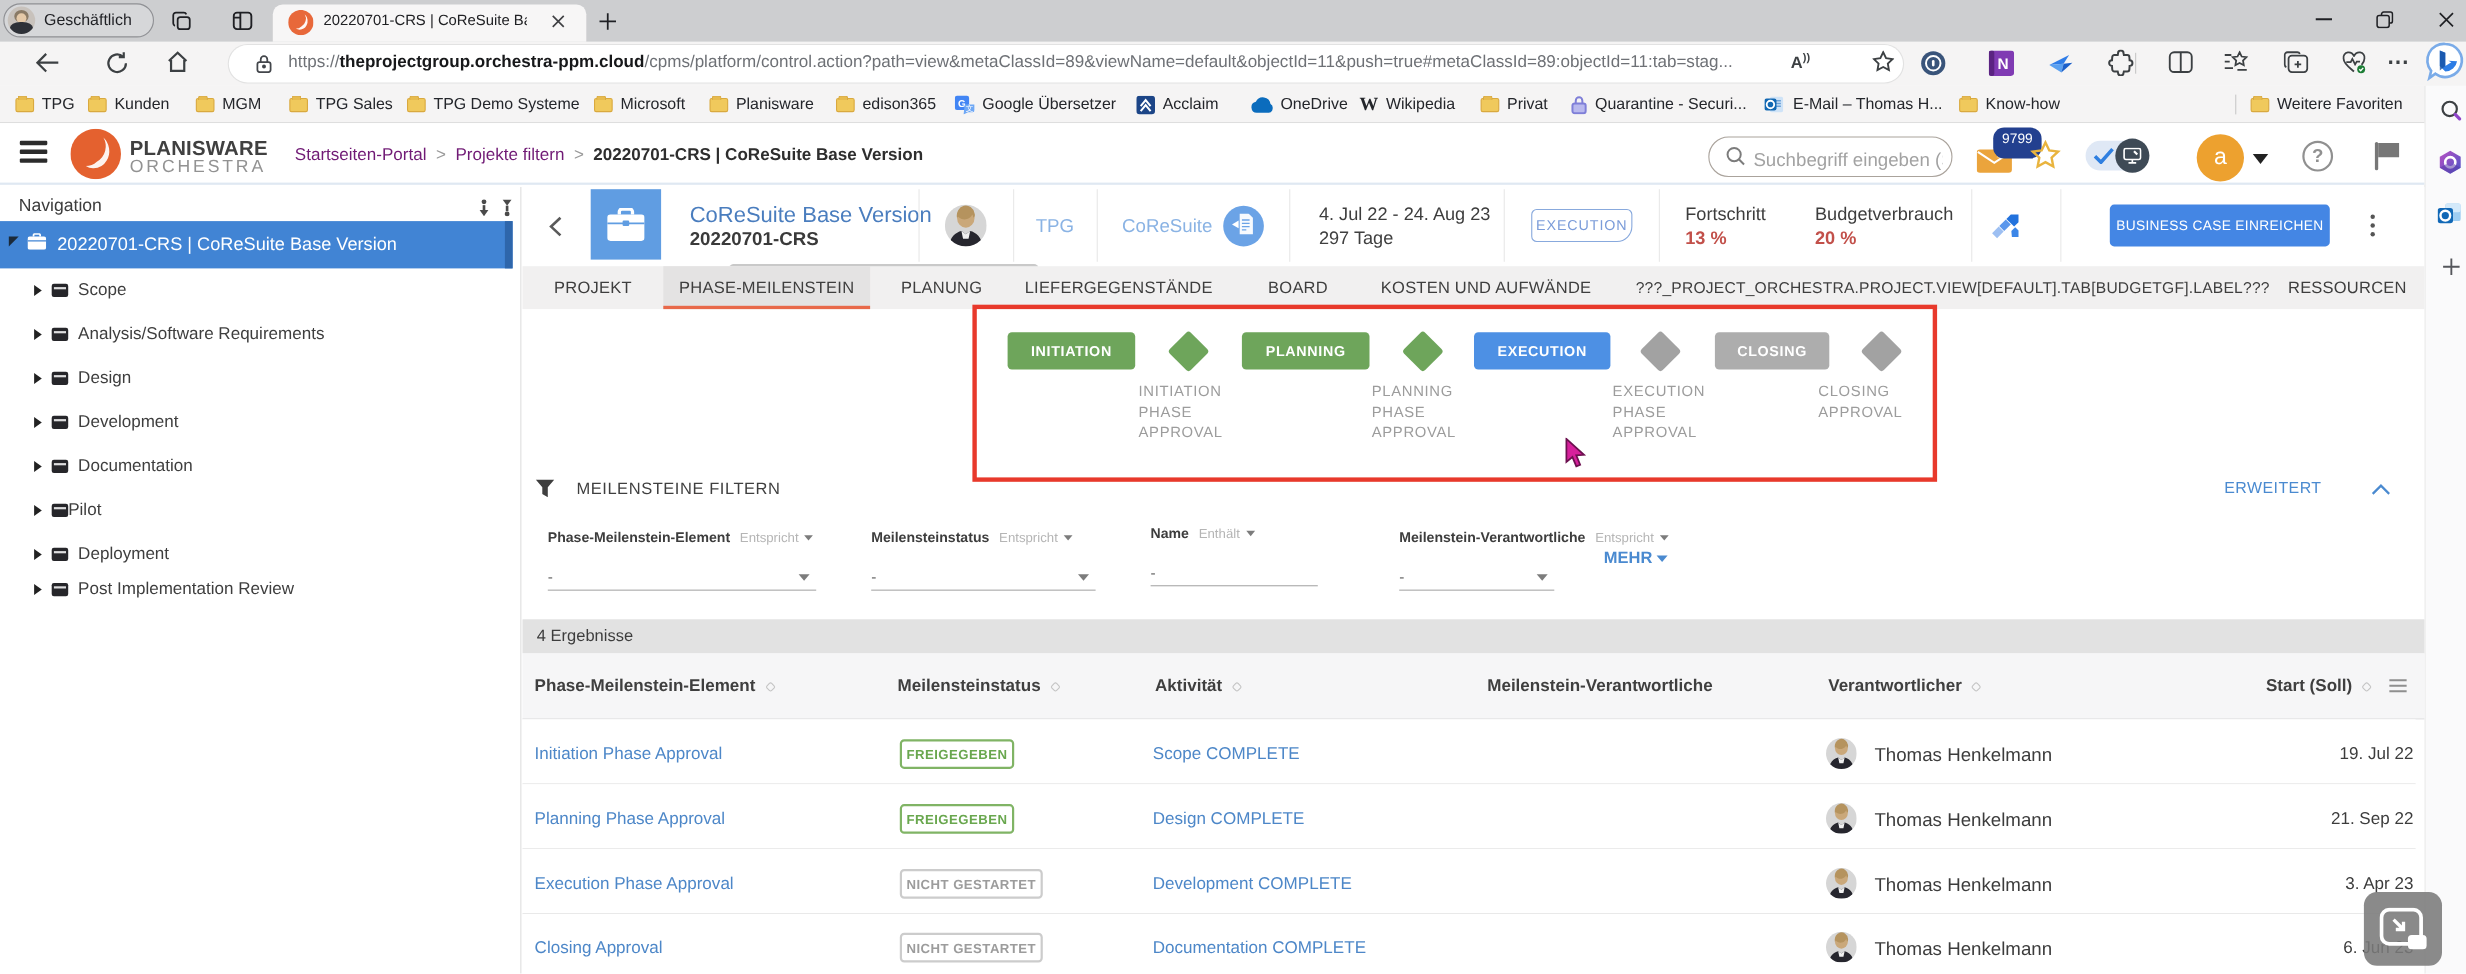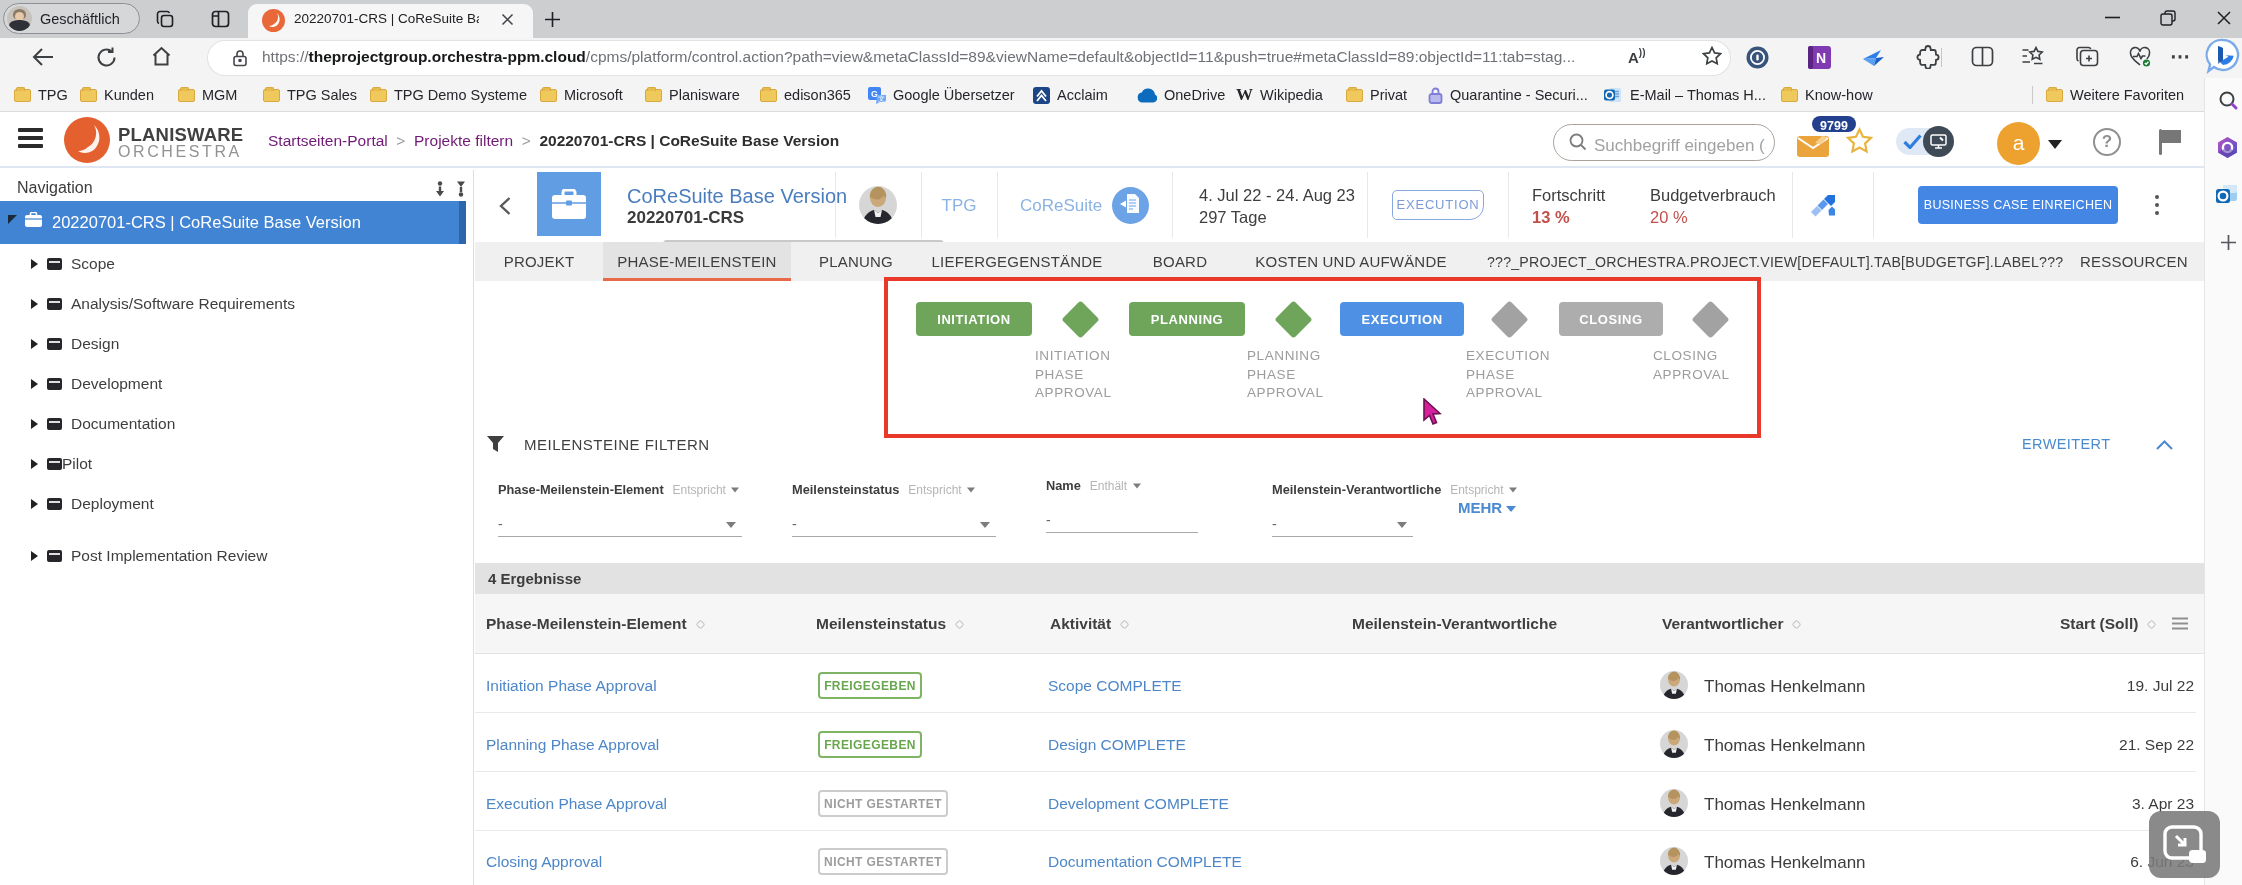--- a/index.html
+++ b/index.html
@@ -243,21 +243,21 @@
 <svg class="a" style="left:1569px;top:133px" width="18" height="18" viewBox="0 0 18 18" fill="none" stroke="#7c7c7c" stroke-width="1.8">
     <circle cx="7.5" cy="7.5" r="6"></circle>
     <path d="M12 12 L16.5 16.5"></path>
   </svg>
 <div class="a" style="left:1594px;top:136px;font-size:17px;color:#a2a2a2;width:172px;overflow:hidden;white-space:nowrap">Suchbegriff eingeben (Strg</div>
 <svg class="a" style="left:1797px;top:133px" width="34" height="25" viewBox="0 0 34 25">
     <rect x="0" y="3" width="32" height="21" rx="3" fill="#eba43c"></rect>
     <path d="M1 5 L16 15 L31 5" fill="none" stroke="#fff" stroke-width="2"></path>
     <path d="M18 10 l7-7 6 1 -7 7z" fill="#f6cf8d"></path>
   </svg>
-<div class="a" style="left:1812px;top:116px;min-width:44px;height:16px;background:#23408f;border-radius:10px;color:#fff;font-size:12.5px;font-weight:bold;text-align:center;line-height:20px;padding:0 5px">9799</div>
+<div class="a" style="left:1812px;top:116px;min-width:44px;height:28px;background:#23408f;border-radius:10px;color:#fff;font-size:12.5px;font-weight:normal;text-align:center;line-height:20px;padding:0 5px">9799</div>
 <svg class="a" style="left:1845px;top:127px" width="29" height="28" viewBox="0 0 29 28" fill="none" stroke="#e9b43e" stroke-width="2.2">
     <path d="M14.5 2.5 l3.5 7.3 8 1-5.9 5.6 1.5 8-7.1-3.9-7.1 3.9 1.5-8L3 10.8l8-1z"></path>
   </svg>
 <div class="a" style="left:1896px;top:128px;width:55px;height:27px;background:#dfe8f5;border-radius:14px"></div>
 <svg class="a" style="left:1903px;top:134px" width="19" height="15" viewBox="0 0 19 15">
     <path d="M1.5 8 L7 13.5 L17.5 1.5" fill="none" stroke="#2f7fe0" stroke-width="3.2"></path>
   </svg>
 <div class="a" style="left:1923px;top:126px;width:31px;height:31px;border-radius:50%;background:#3e4a56"></div>
 <svg class="a" style="left:1930px;top:134px" width="17" height="15" viewBox="0 0 17 15" fill="none" stroke="#fff" stroke-width="1.5">
     <rect x="1" y="1" width="15" height="10" rx="1.5"></rect>
@@ -321,21 +321,21 @@
 <div class="navrow" style="top:444px">
     <span style="margin-left:31px" class="tri"></span>
     <span style="margin-left:9px" class="boxicon"></span>
     <span style="margin-left:0">Pilot</span>
   </div>
 <div class="navrow" style="top:484px">
     <span style="margin-left:31px" class="tri"></span>
     <span style="margin-left:9px" class="boxicon"></span>
     <span style="margin-left:9px">Deployment</span>
   </div>
-<div class="navrow" style="top:536px">
+<div class="navrow" style="top:516px">
     <span style="margin-left:31px" class="tri"></span>
     <span style="margin-left:9px" class="boxicon"></span>
     <span style="margin-left:9px">Post Implementation Review</span>
   </div>
 
 <div class="a" id="content"></div>
 
 <svg class="a" style="left:498px;top:196px" width="14" height="20" viewBox="0 0 14 20" fill="none" stroke="#5a5a5a" stroke-width="2.4">
     <path d="M11.5 2 L3 10 l8.5 8"></path>
   </svg>
@@ -377,21 +377,21 @@
     <path d="M7 0 h8 l4 4 v15 h-12z" fill="#fff" opacity=".95"></path>
     <path d="M9 6 h7 M9 9 h7 M9 12 h7 M9 15 h4" stroke="#6ba3e6" stroke-width="1.2"></path>
     <path d="M0 10 l6-3.5 v7z" fill="#fff"></path>
   </svg>
 <div class="a" style="left:1199px;top:186px;font-size:16.5px;color:#3d3d3d">4. Jul 22 - 24. Aug 23</div>
 <div class="a" style="left:1199px;top:208px;font-size:16.5px;color:#404040">297 Tage</div>
 <div class="a" style="left:1392px;top:190px;width:92px;height:30px;border:1.5px solid #88a9dd;border-radius:5px 5px 14px 5px;color:#7b9cd9;font-size:13px;letter-spacing:.8px;text-align:center;line-height:28px">EXECUTION</div>
 <div class="a" style="left:1532px;top:186px;font-size:16.5px;color:#3d3d3d">Fortschritt</div>
 <div class="a" style="left:1532px;top:208px;font-size:16.5px;font-weight:bold;color:#c2504a">13 %</div>
 <div class="a" style="left:1650px;top:186px;font-size:16.5px;color:#3d3d3d">Budgetverbrauch</div>
-<div class="a" style="left:1650px;top:208px;font-size:16.5px;font-weight:normal;color:#c2504a">20 %</div>
+<div class="a" style="left:1650px;top:208px;font-size:16.5px;font-weight:bold;color:#c2504a">20 %</div>
 <svg class="a" style="left:1808px;top:191px" width="30" height="30" viewBox="0 0 30 30">
     <path d="M3 21 l6-6 4.5 4.5 -6 6z" fill="#9dbff2"></path>
     <path d="M9.5 14.5 l6-6 4.5 4.5 -6 6z" fill="#5b97ec"></path>
     <path d="M16 8 l4-4 h7 v7 l-4 4z" fill="#2272dd"></path>
     <path d="M20.5 19 l3.5-3.5 3 3 v6 h-6z" fill="#3b86e8"></path>
   </svg>
 <div class="a" style="left:1918px;top:186px;width:200px;height:38px;background:#4486e4;border-radius:4px;color:#fff;font-size:12.5px;letter-spacing:.3px;white-space:nowrap;text-align:center;line-height:38px">BUSINESS CASE EINREICHEN</div>
 <div class="a" style="left:2155px;top:195px;width:4px;height:4px;border-radius:50%;background:#555;box-shadow:0 8px 0 #555,0 16px 0 #555"></div>
 
 <div class="a" style="left:663px;top:240px;width:281px;height:8px;background:#c9c9c9;border-radius:4px"></div>
@@ -447,21 +447,21 @@
   <div class="fval">-</div><div class="fline"></div>
 </div>
 <div class="field" style="left:1272px;top:480px;width:141px">
   <span class="flabel" style="white-space:nowrap">Meilenstein-Verantwortliche</span>&nbsp;&nbsp;<span class="fop">Entspricht</span>&nbsp;<span class="dtri" style="transform:scale(.8)"></span>
   <div class="fval">-</div><div class="fline"></div>
   <span class="dtri" style="position:absolute;right:6px;top:42px"></span>
 </div>
 <div class="a" style="left:1458px;top:499px;font-size:15px;font-weight:bold;color:#4a8ad0">MEHR <span class="dtri" style="border-top-color:#4a8ad0"></span></div>
 
 <div class="a" style="left:475px;top:563px;width:1729px;height:31px;background:#e2e2e2"></div>
-<div class="a" style="left:488px;top:570px;font-size:15px;font-weight:bold;color:#3d3d3d">4 Ergebnisse</div>
+<div class="a" style="left:488px;top:570px;font-size:15px;font-weight:normal;color:#3d3d3d">4 Ergebnisse</div>
 <div class="a" style="left:475px;top:594px;width:1729px;height:60px;background:#f6f6f7;border-bottom:1px solid #e3e3e3"></div>
 <div class="th" style="left:486px;top:594px">Phase-Meilenstein-Element <span class="sort"></span></div>
 <div class="th" style="left:816px;top:594px">Meilensteinstatus <span class="sort"></span></div>
 <div class="th" style="left:1050px;top:594px">Aktivität <span class="sort"></span></div>
 <div class="th" style="left:1352px;top:594px">Meilenstein-Verantwortliche</div>
 <div class="th" style="left:1662px;top:594px">Verantwortlicher <span class="sort"></span></div>
 <div class="th" style="left:2060px;top:594px">Start (Soll) <span class="sort"></span></div>
 <svg class="a" style="left:2172px;top:617px" width="16" height="13" viewBox="0 0 16 13" stroke="#8f8f8f" stroke-width="1.8">
     <path d="M0 1.5 h16 M0 6.5 h16 M0 11.5 h16"></path>
   </svg>

